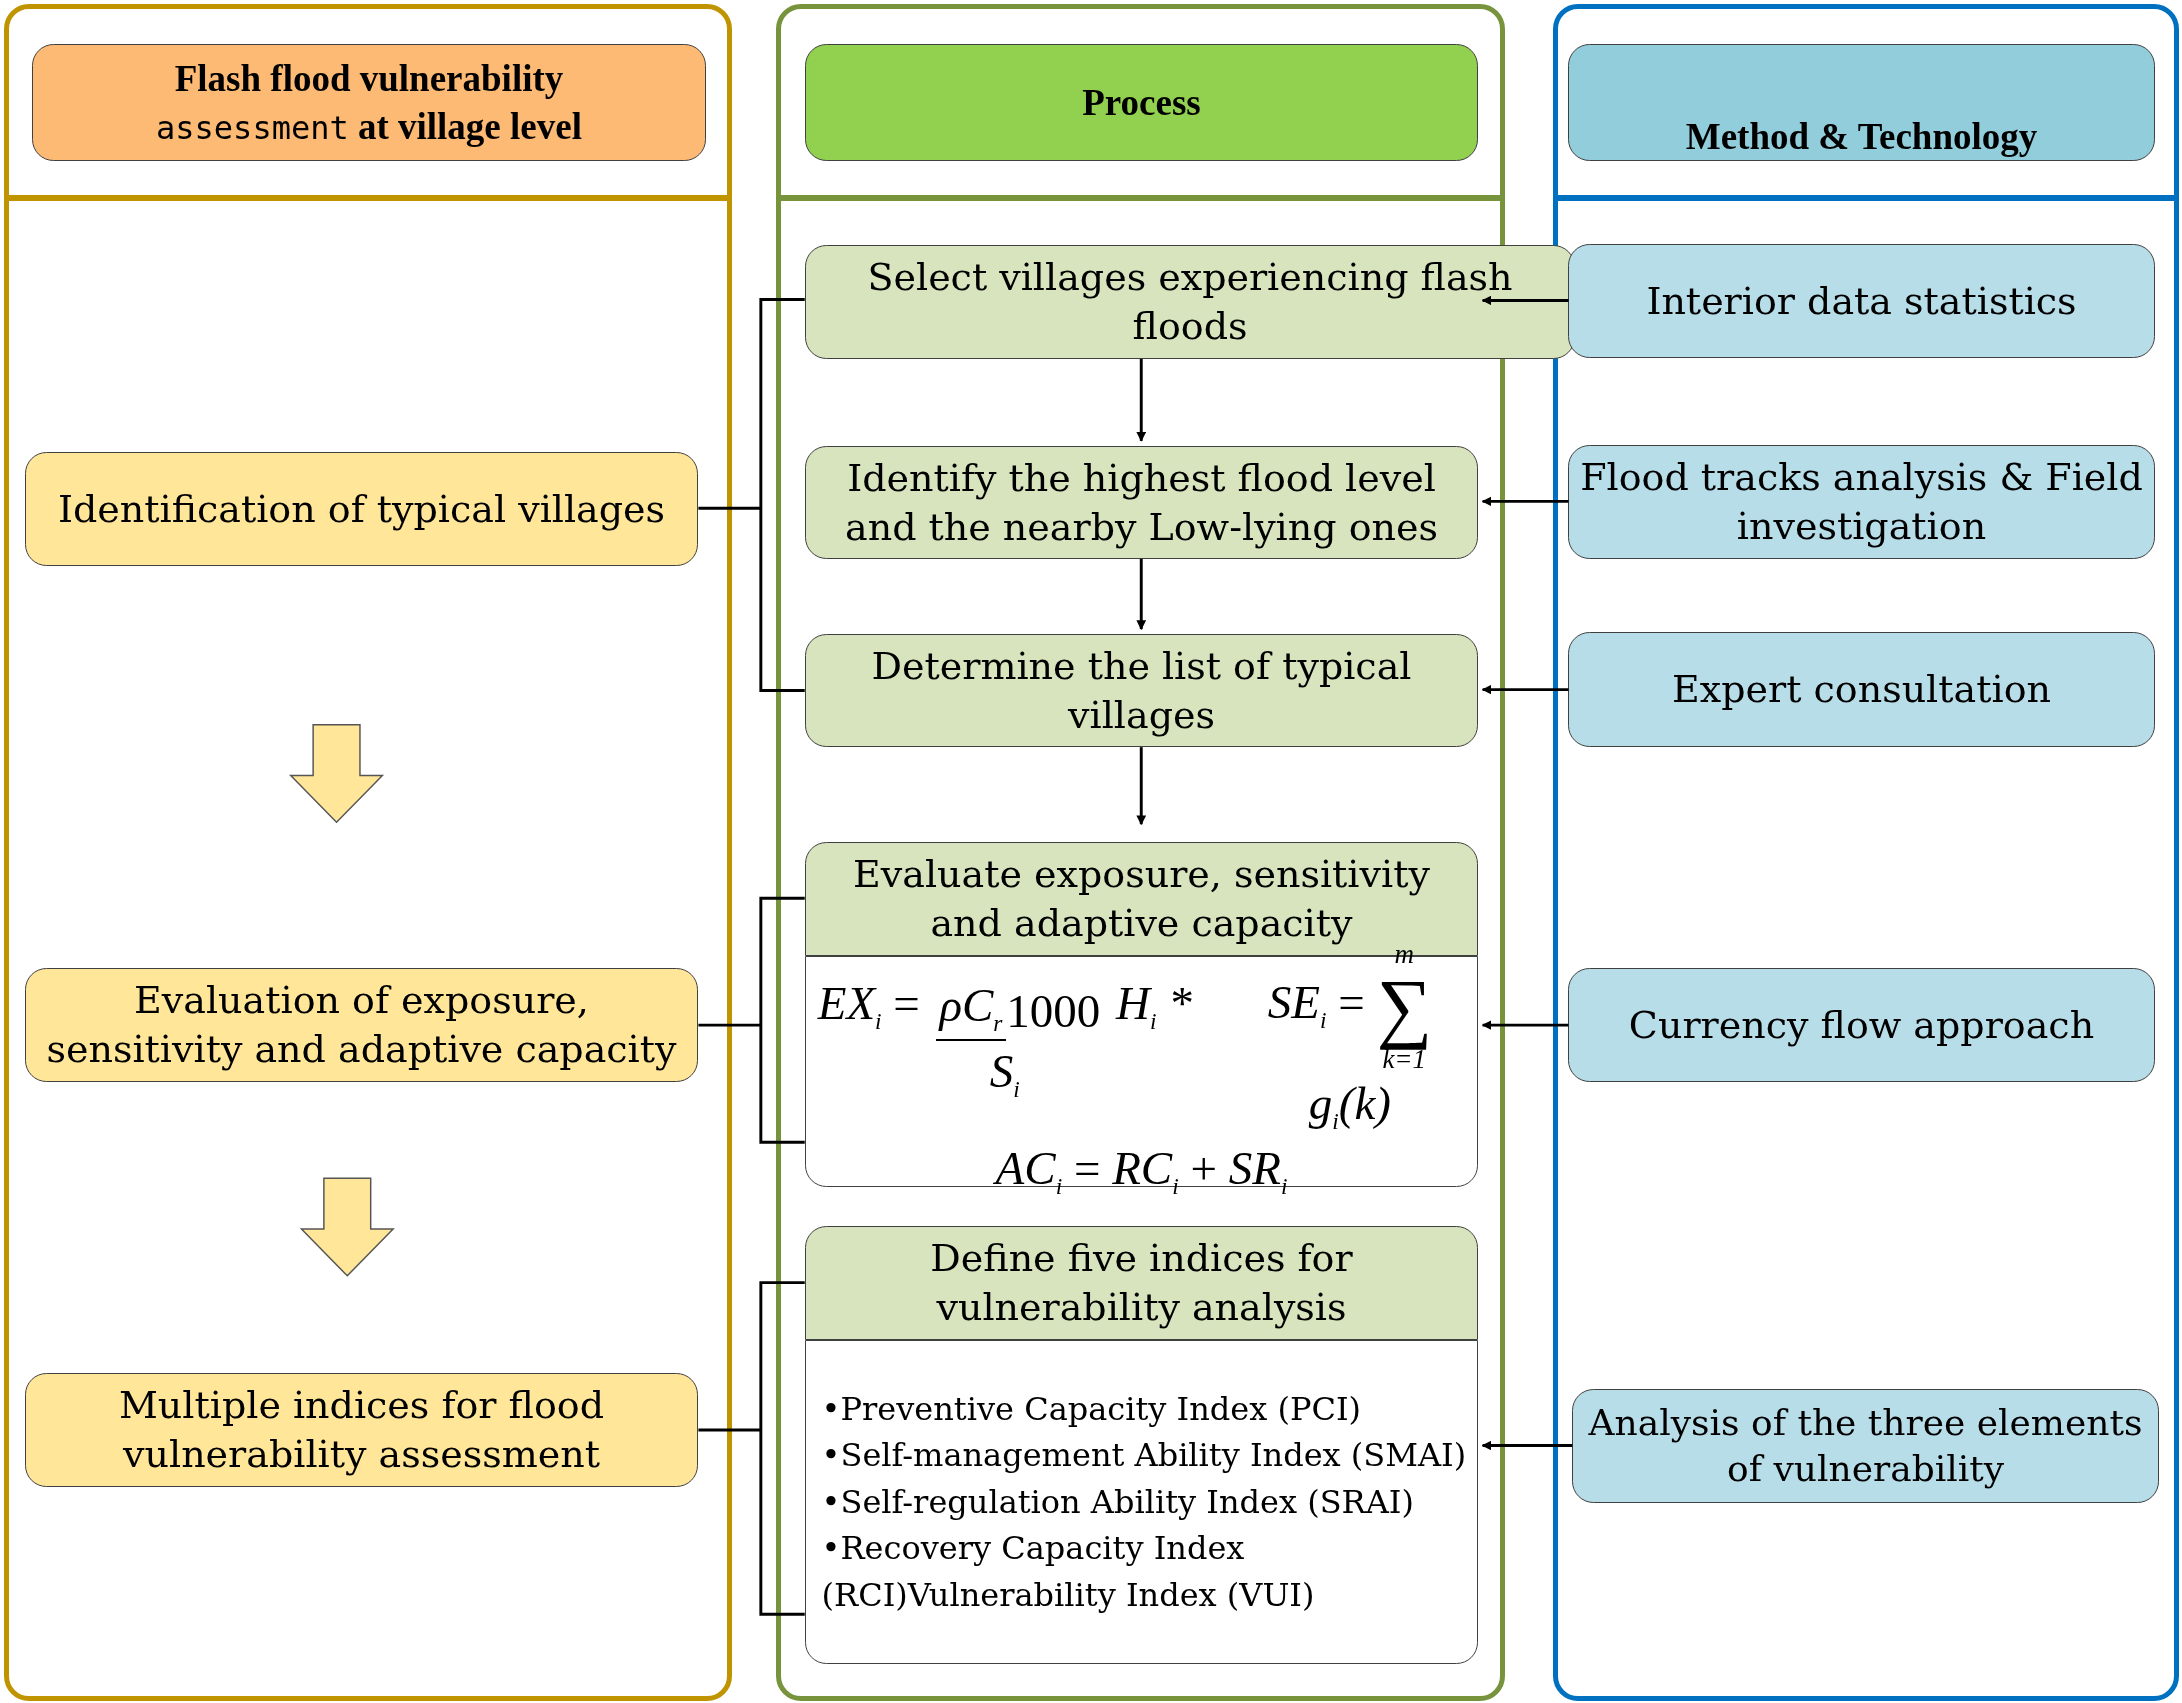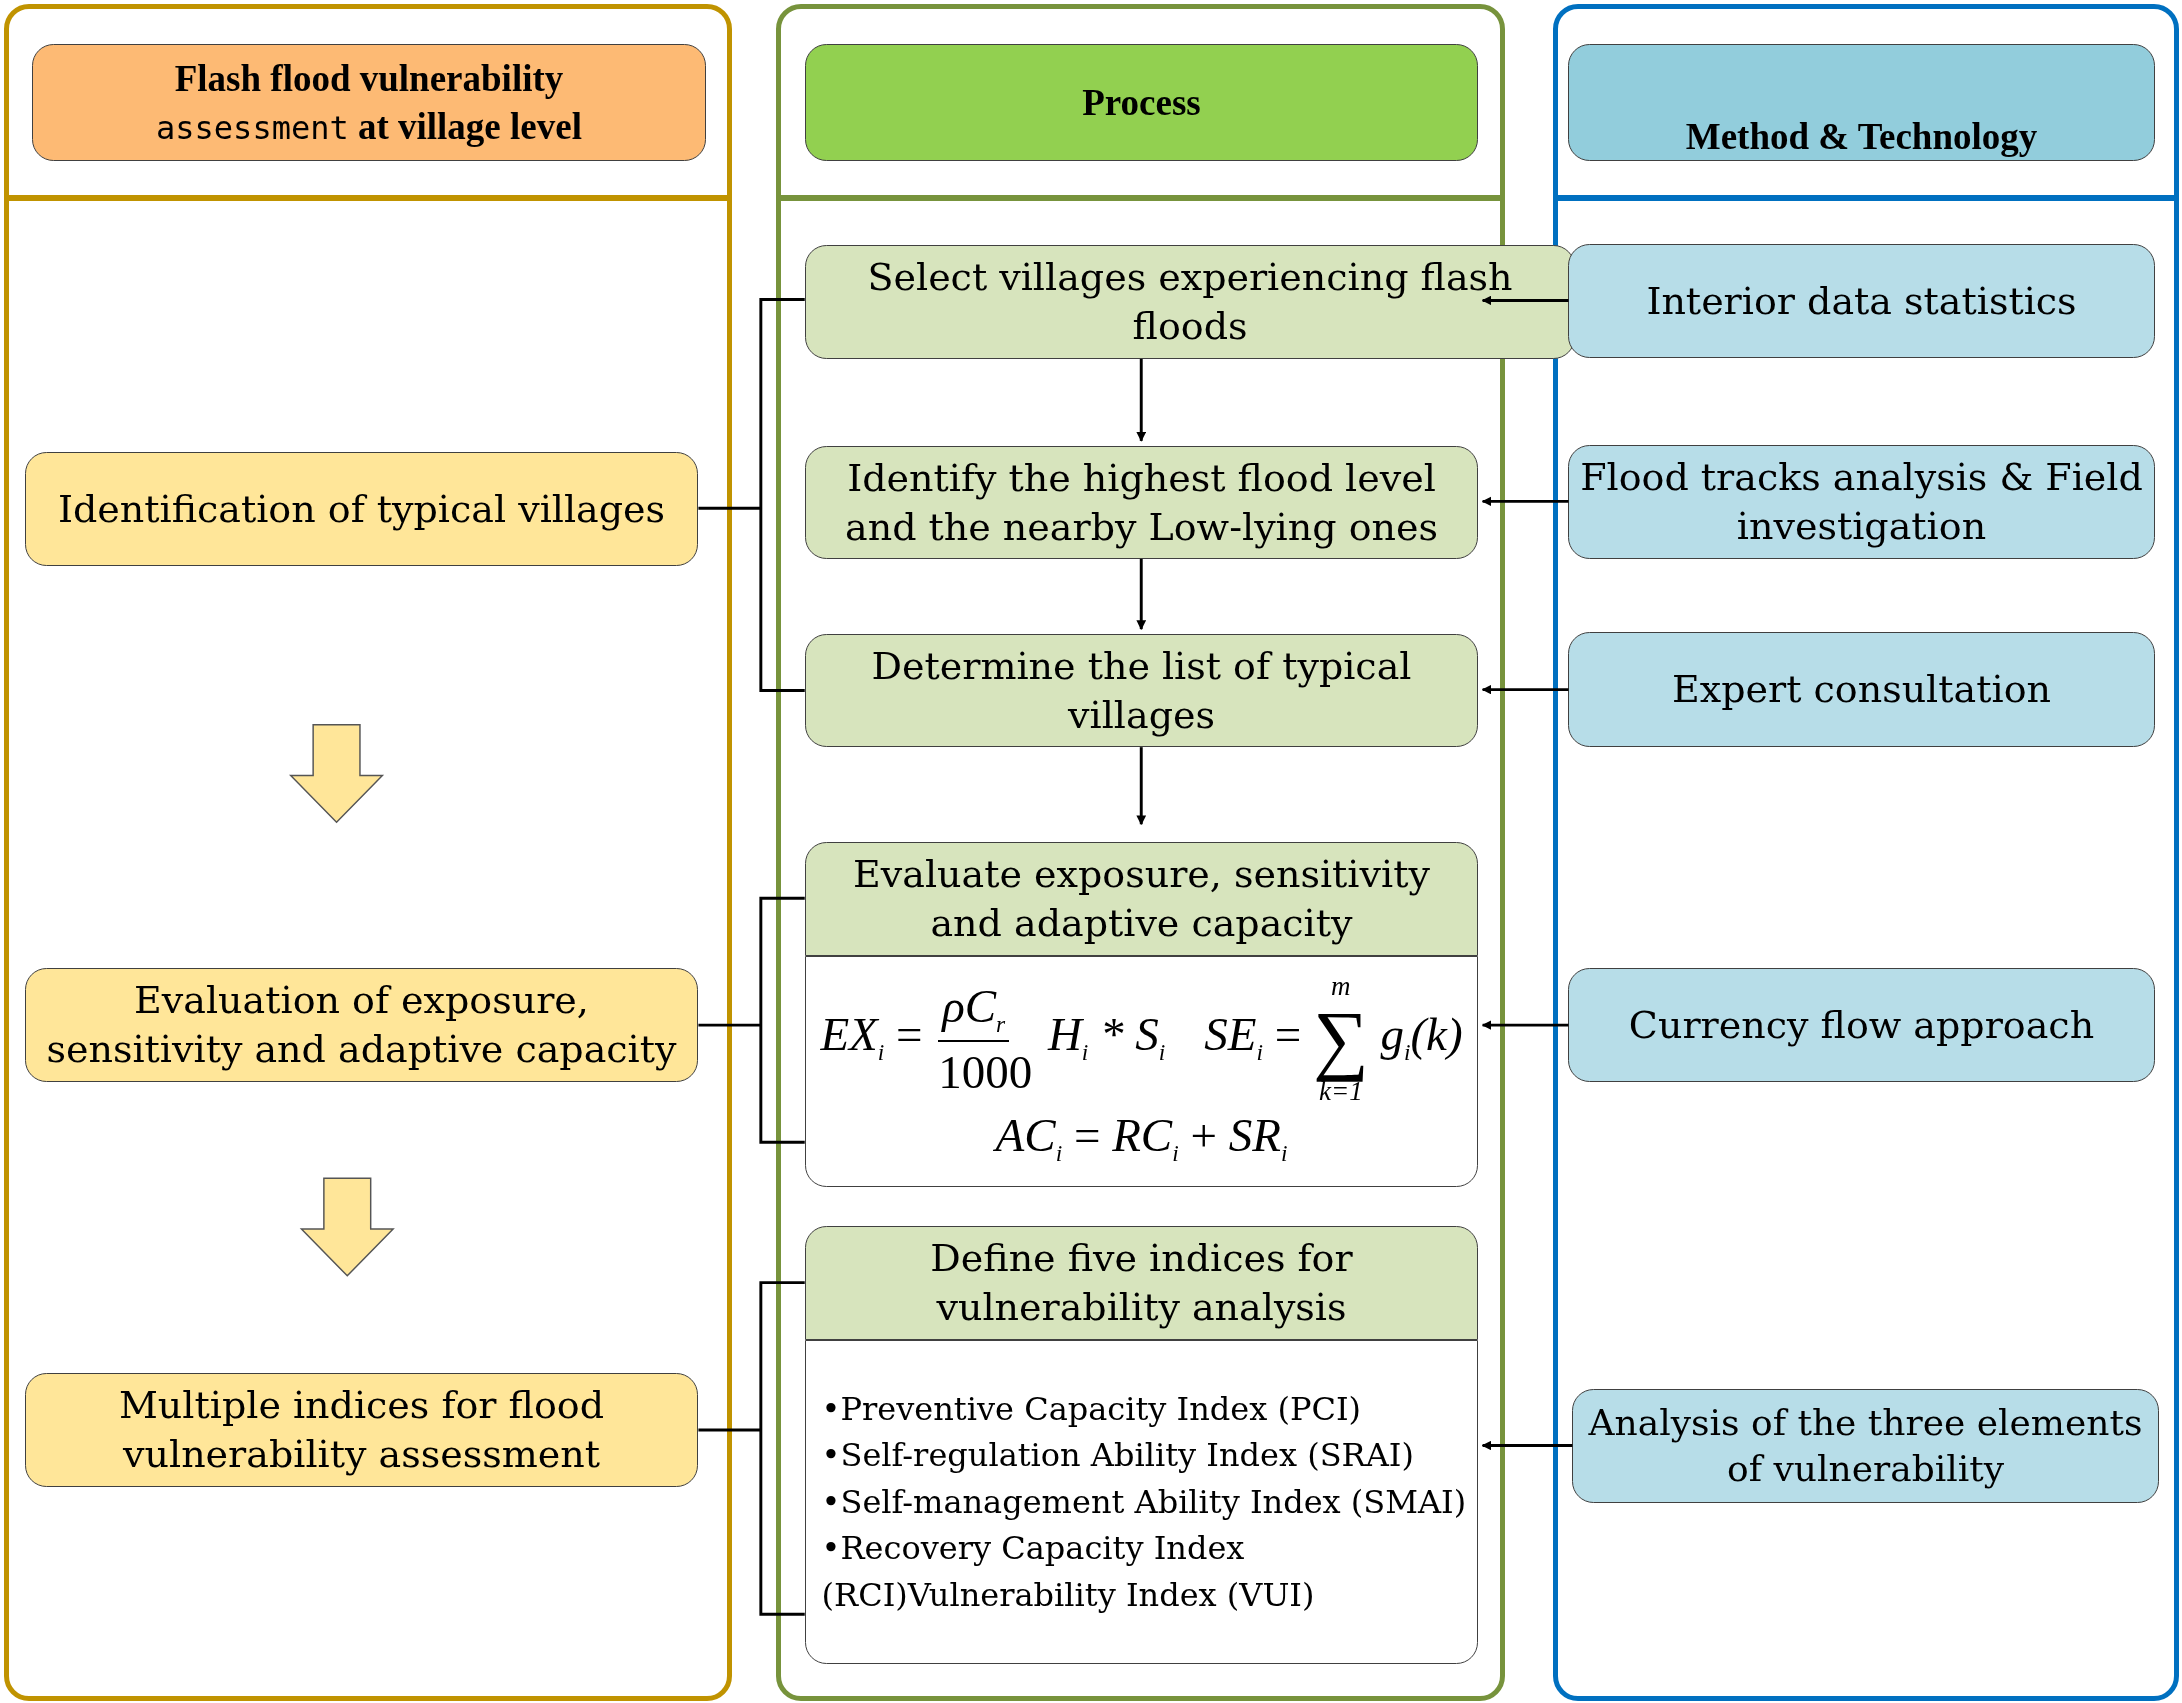--- a/index.html
+++ b/index.html
@@ -43,21 +43,21 @@
              align-items: flex-start; justify-content: center; flex-direction: column; text-align: left;
              font-size: 32px; line-height: 1.45; padding-left: 15.6px; }
 
   .r1 { left: 1568px; top: 244px; width: 587px; height: 114px; }
   .r2 { left: 1568px; top: 445px; width: 587px; height: 114px; }
   .r3 { left: 1568px; top: 632px; width: 587px; height: 115px; }
   .r4 { left: 1568px; top: 968px; width: 587px; height: 114px; }
   .r5 { left: 1572px; top: 1389px; width: 587px; height: 114px; font-size: 36px; }
 
   .formula-row { display: flex; align-items: center; justify-content: center; gap: 39px; }
-  .frac { display: inline-flex; flex-direction: column; align-items: flex-start; vertical-align: middle; margin: 0 3.9px; }
+  .frac { display: inline-flex; align-items: flex-end; vertical-align: middle; margin: 0 3.9px; }
   .frac .num { border-bottom: 2px solid #000; padding: 0 3.9px; }
   .frac .den { font-style: normal; }
   .sigma { display: inline-flex; flex-direction: column; align-items: center; vertical-align: middle; line-height: 1; }
   .sigma .big { font-size: 78px; font-style: normal; }
   .sigma .lim { font-size: 27px; }
   sub { font-size: 23.4px; }
   .up { font-style: normal; }
 
   svg.overlay { position: absolute; left: 0; top: 0; width: 2183px; height: 1704px; pointer-events: none; }
 </style>
@@ -140,22 +140,22 @@
       <span class="up">+</span>
       <span>SR</span><sub>i</sub>
     </span>
   </div>
 </div>
 <div class="box green p5">
   <span>Define five indices for vulnerability analysis</span>
 </div>
 <div class="box white indices">
   <div>•Preventive Capacity Index (PCI)</div>
+  <div>•Self-management Ability Index (SMAI)</div>
   <div>•Self-regulation Ability Index (SRAI)</div>
-  <div>•Self-management Ability Index (SMAI)</div>
   <div>•Recovery Capacity Index</div>
   <div>(RCI)Vulnerability Index (VUI)</div>
 </div>
 
 <div class="box blue r1">
   <span>Interior data statistics</span>
 </div>
 <div class="box blue r2">
   <span>Flood tracks analysis &amp; Field investigation</span>
 </div>

